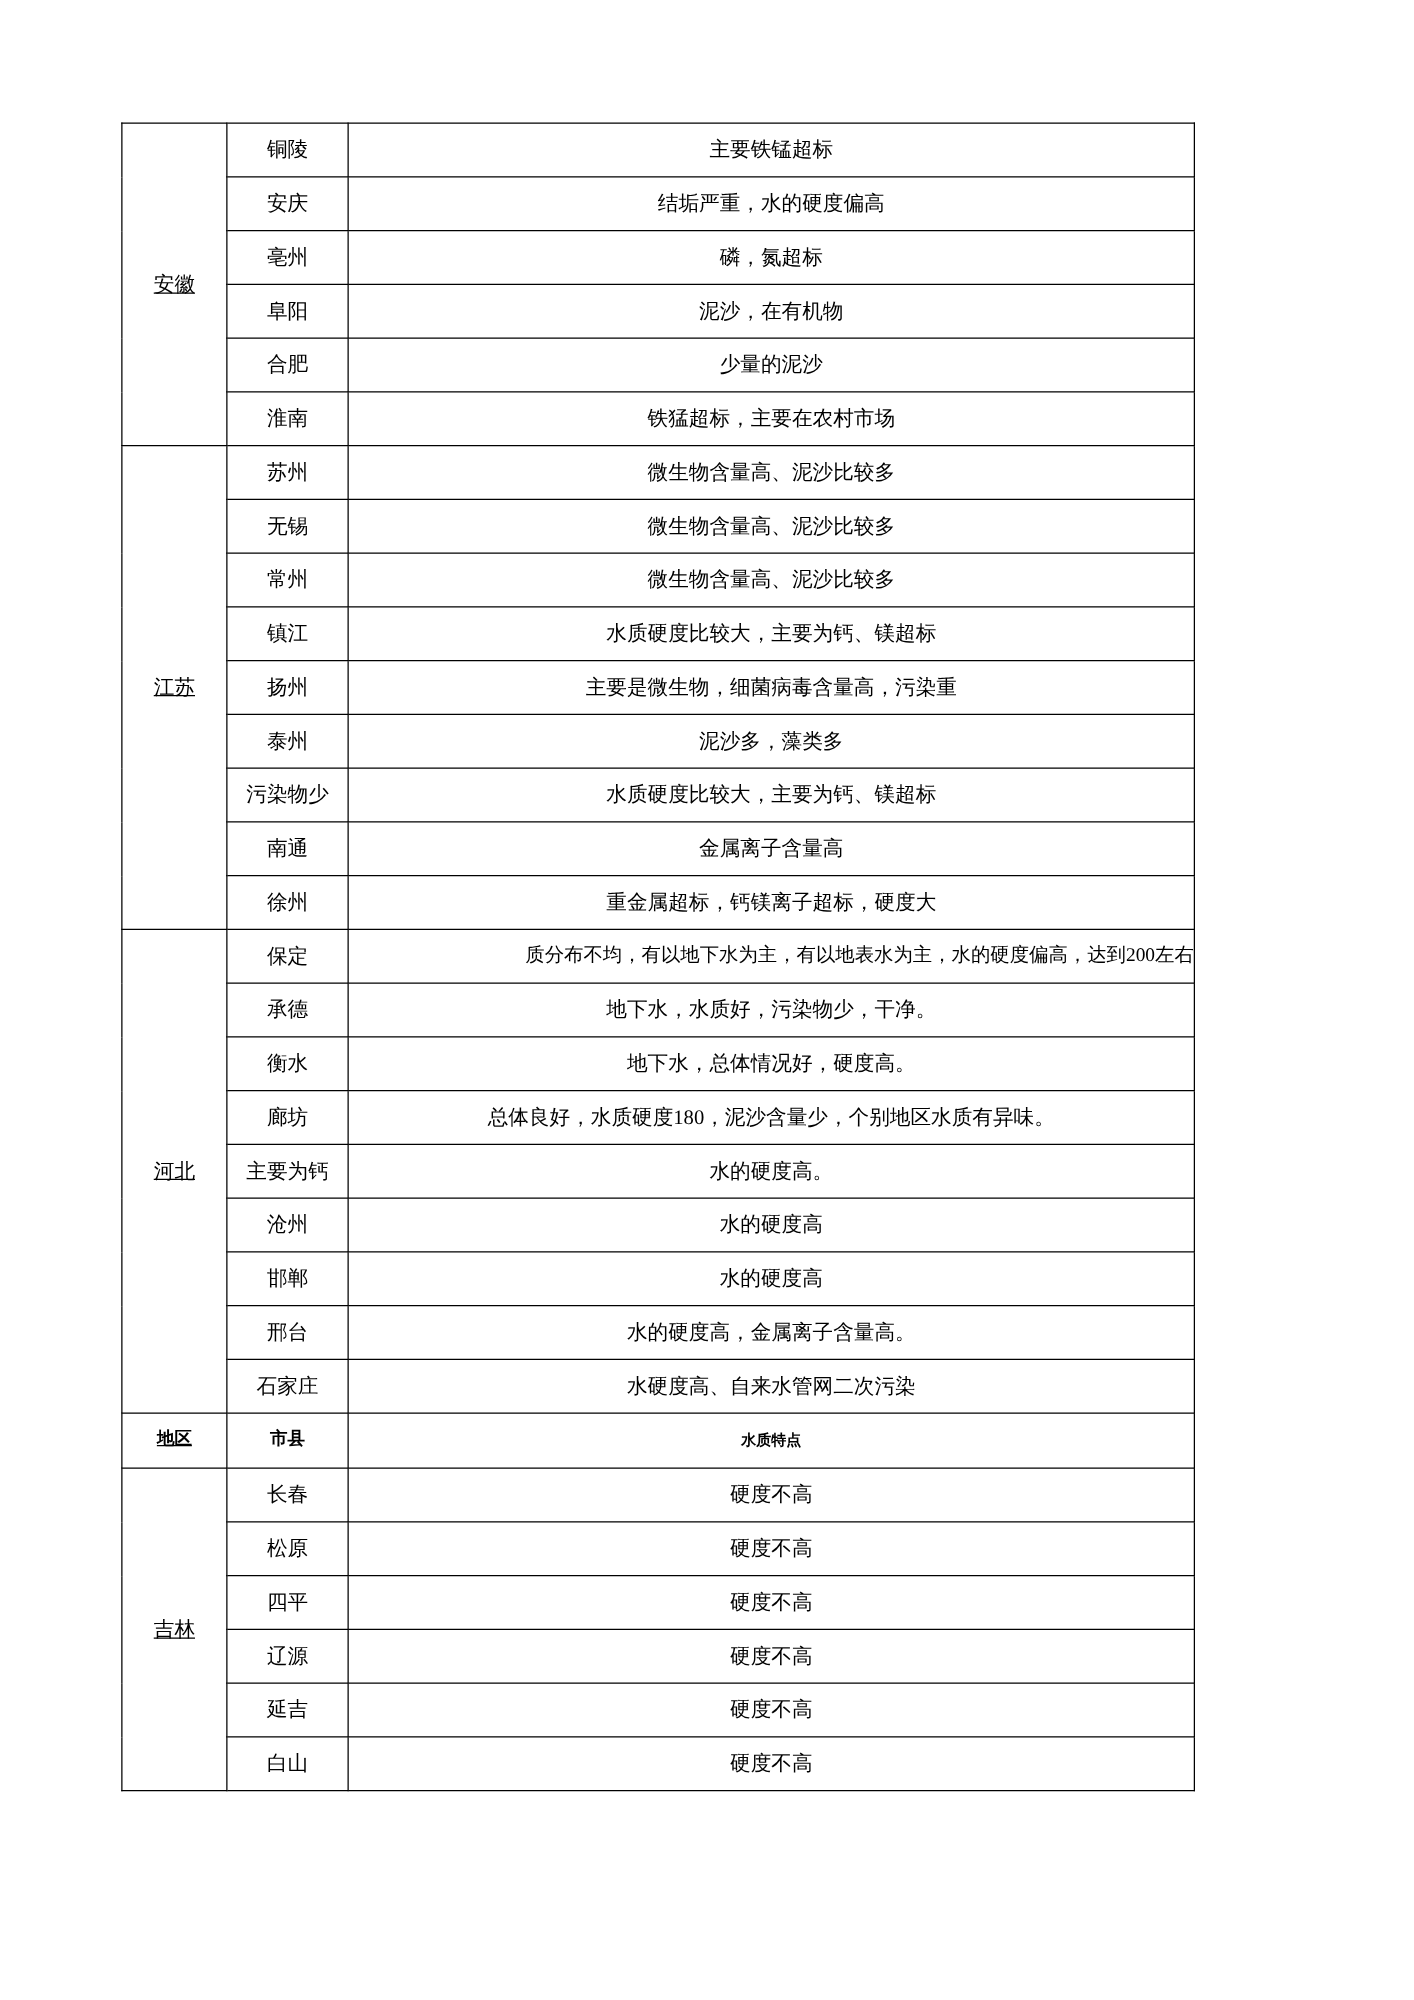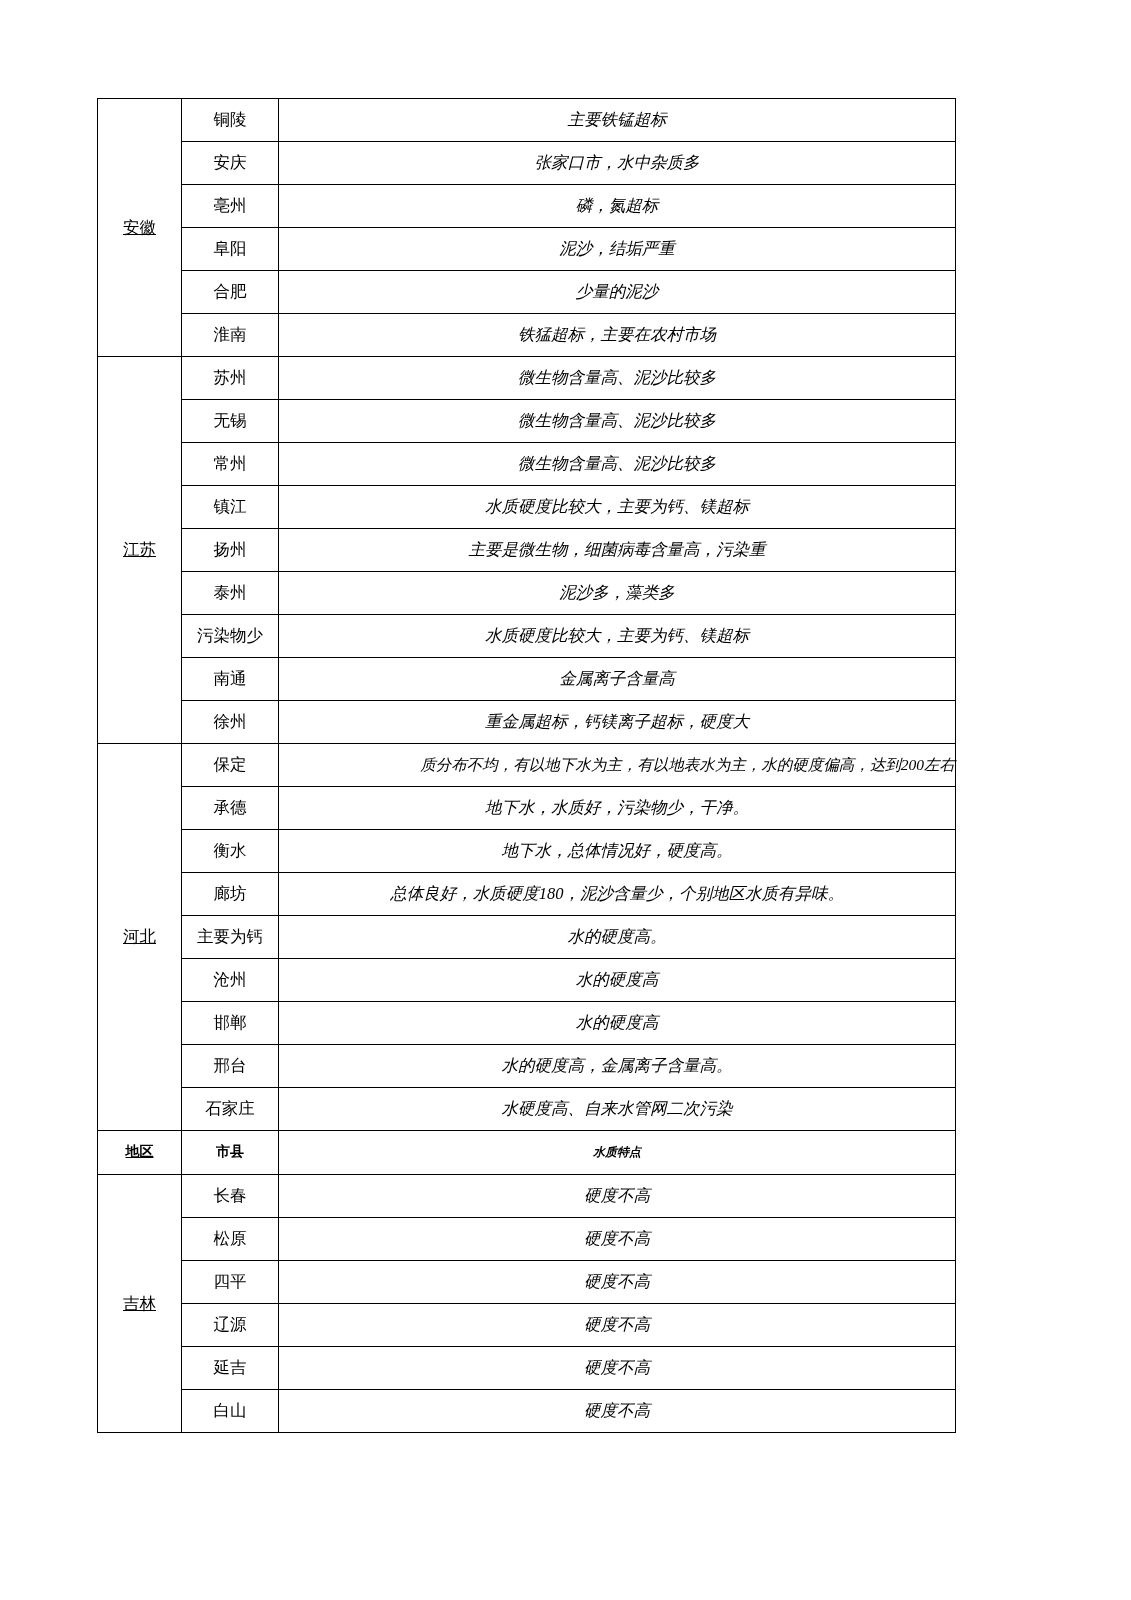--- a/index.html
+++ b/index.html
@@ -50,21 +50,20 @@
   td.city {
     width: 97px;
     font-size: 16.5px;
   }
   td.desc {
     width: 677px;
     font-size: 16.5px;
     padding: 0 6px;
     white-space: nowrap;
     overflow: visible;
-    font-style: italic;
   }
   td.desc.tight {
     font-size: 15.5px;
     text-align: right;
   }
   tr.header td {
     font-weight: bold;
     font-size: 14px;
     height: 44px;
   }
@@ -89,29 +88,29 @@
       </colgroup>
       <tbody>
 
         <tr>
           <td class="region" rowspan="6">安徽</td>
           <td class="city">铜陵</td>
           <td class="desc">主要铁锰超标</td>
         </tr>
         <tr>
           <td class="city">安庆</td>
-          <td class="desc">张家口市，水中杂质多</td>
+          <td class="desc">结垢严重，水的硬度偏高</td>
         </tr>
         <tr>
           <td class="city">亳州</td>
           <td class="desc">磷，氮超标</td>
         </tr>
         <tr>
           <td class="city">阜阳</td>
-          <td class="desc">泥沙，结垢严重</td>
+          <td class="desc">泥沙，在有机物</td>
         </tr>
         <tr>
           <td class="city">合肥</td>
           <td class="desc">少量的泥沙</td>
         </tr>
         <tr>
           <td class="city">淮南</td>
           <td class="desc">铁猛超标，主要在农村市场</td>
         </tr>
 

